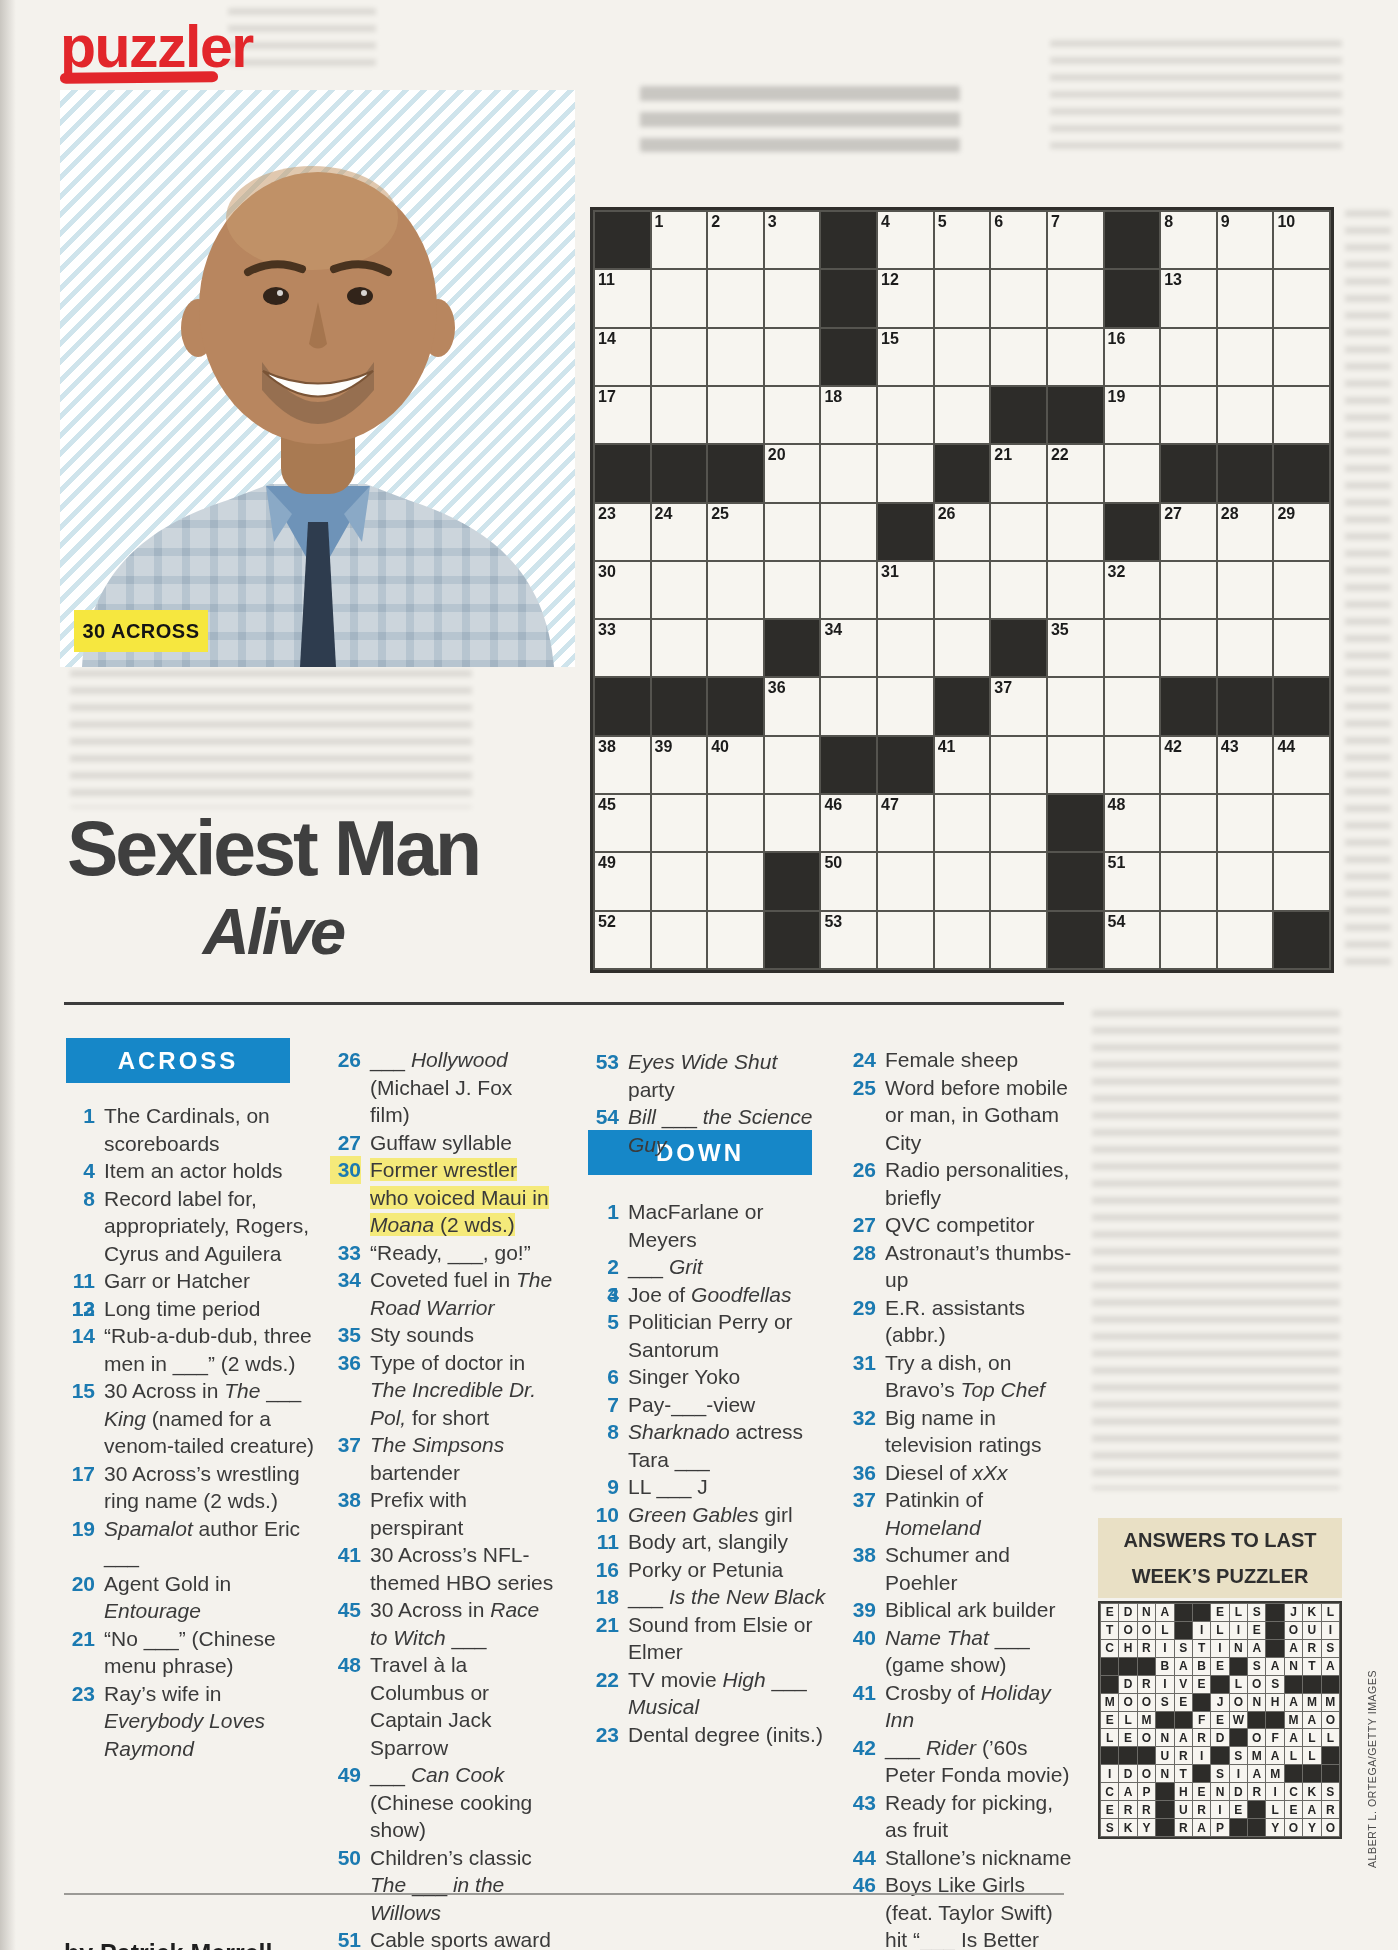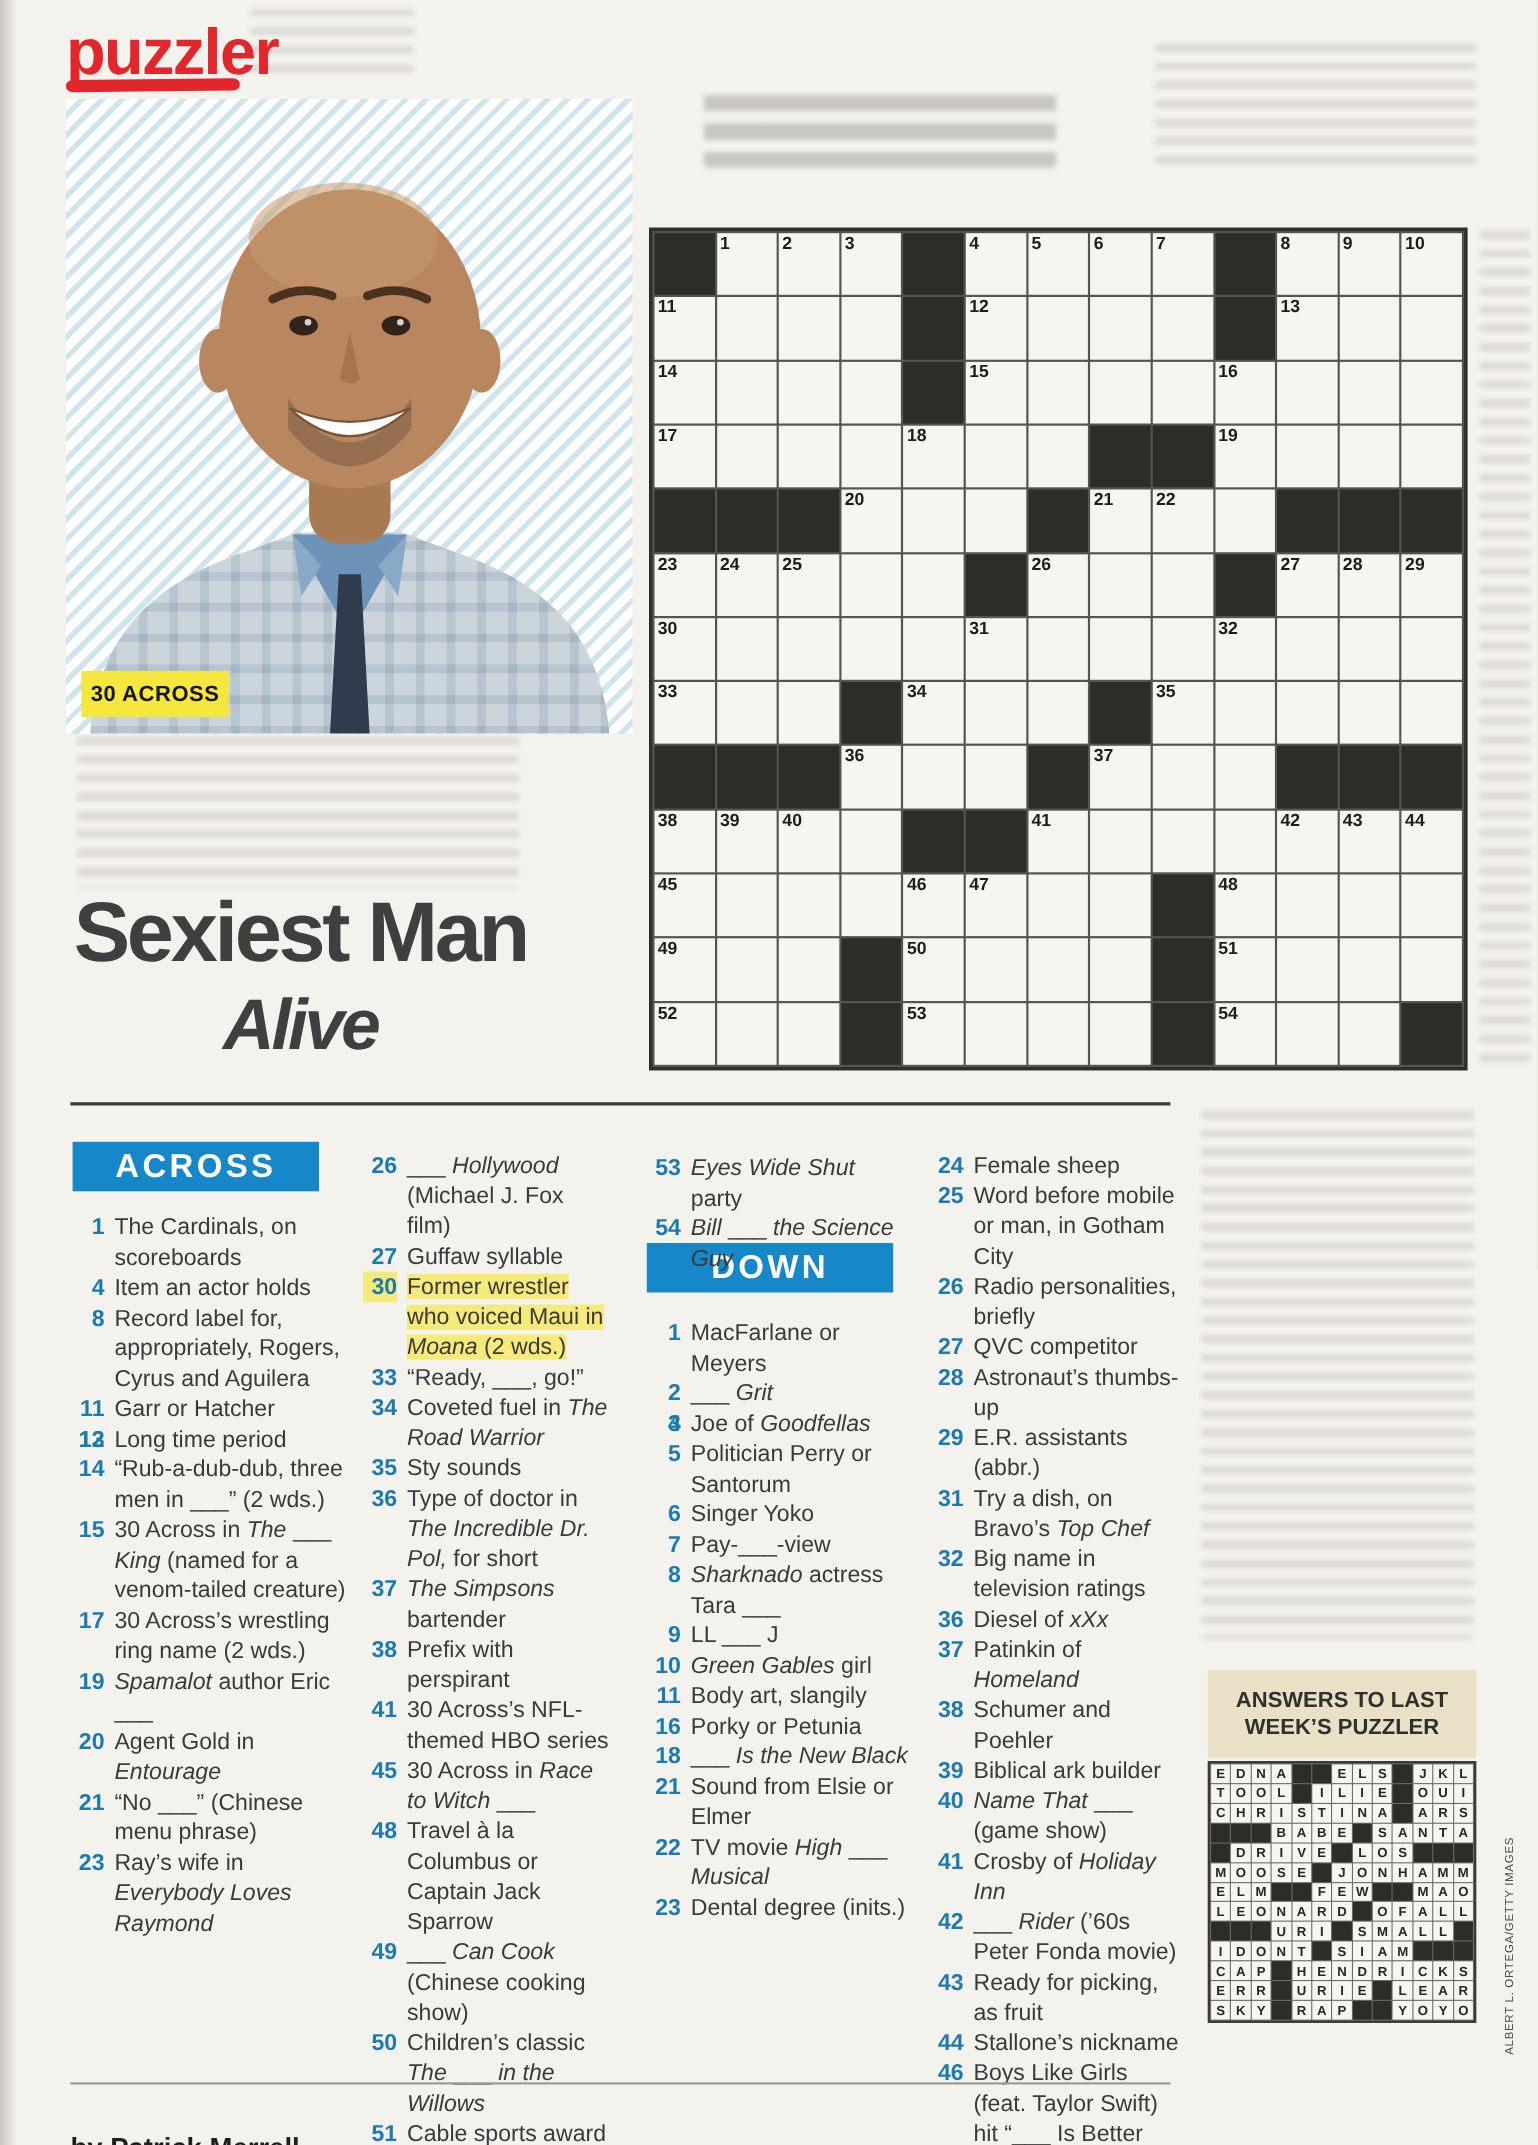--- a/index.html
+++ b/index.html
@@ -43,41 +43,41 @@
   
   .xw{position:absolute;left:590px;top:207px;width:744px;height:766px;border:3px solid #2f2e2b;
     background:#55544f;display:grid;grid-template-columns:repeat(13,1fr);grid-template-rows:repeat(13,1fr);
     gap:2px;padding:2px;box-sizing:border-box;}
   .xw .cell{position:relative;background:#f7f5f0;}
   .xw .cell.blk{background:var(--cell-black);}
   .xw .num{position:absolute;left:3px;top:2px;font-size:16px;font-weight:700;color:#1c1c1c;line-height:1;}
 
   
   .secbox{position:absolute;width:224px;height:45px;background:var(--blue-box);color:#fff;
-    font-size:30px;font-weight:800;letter-spacing:3px;text-align:center;line-height:46px;}
+    font-size:24px;font-weight:800;letter-spacing:3px;text-align:center;line-height:46px;}
   #across-box{left:66px;top:1038px;}
   #down-box{left:588px;top:1130px;}
 
   
   .cluecol{position:absolute;color:var(--ink);font-size:21px;line-height:27.5px;}
   #across-col1{left:64px;top:1102px;width:252px;}
   #across-col2{left:330px;top:1046px;width:224px;}
   #across-col3-top{left:588px;top:1048px;width:238px;}
   #down-col3{left:588px;top:1198px;width:238px;}
   #down-col4{left:845px;top:1046px;width:228px;}
   .clue{position:relative;padding-left:40px;}
   .cnum{position:absolute;left:0;top:0;width:31px;text-align:right;font-weight:800;color:var(--blue-num);}
   .ctext{display:inline;}
   .ctext i{font-style:italic;}
   .clue.hl .ctext{background:var(--hl);box-decoration-break:clone;-webkit-box-decoration-break:clone;}
   .clue.hl .cnum{background:var(--hl);}
 
   
   .ans-header{position:absolute;left:1098px;top:1518px;width:244px;height:80px;background:var(--answers-bg);
-    color:#2f2f2f;font-size:20px;font-weight:700;text-align:center;line-height:24px;
+    color:#2f2f2f;font-size:20px;font-weight:700;text-align:center;line-height:36px;
     display:flex;align-items:center;justify-content:center;padding:0 14px;box-sizing:border-box;}
   .ansgrid{position:absolute;left:1098px;top:1601px;width:244px;height:238px;border:2px solid #3a3935;
     background:#6b6a66;display:grid;grid-template-columns:repeat(13,1fr);grid-template-rows:repeat(13,1fr);
     gap:1px;padding:1px;box-sizing:border-box;}
   .ansgrid .acell{background:#f7f5f0;display:flex;align-items:center;justify-content:center;
     font-size:12px;font-weight:700;color:#262626;}
   .ansgrid .acell.blk{background:var(--cell-black);}
 
   .credit{position:absolute;left:1366px;top:1600px;height:268px;writing-mode:vertical-rl;
     transform:rotate(180deg);font-size:10.5px;color:#4a4a4a;letter-spacing:.6px;white-space:nowrap;}

